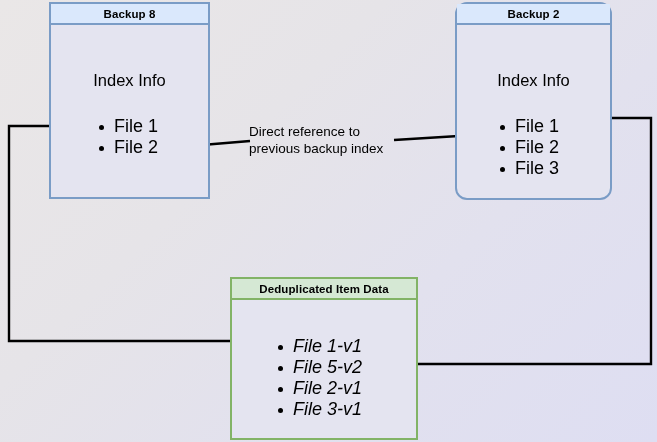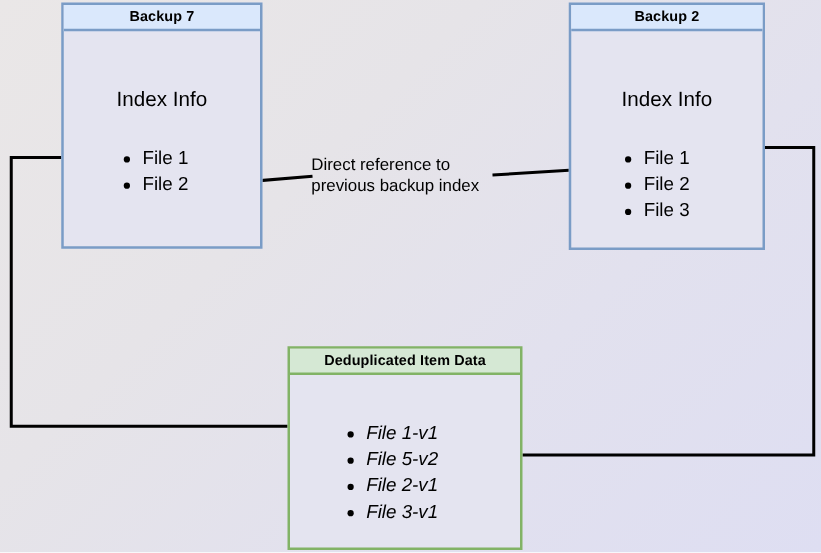--- a/index.html
+++ b/index.html
@@ -60,21 +60,21 @@
     color: #000;
   }
   .item-list {
     position: absolute;
     margin: 0;
     padding: 0;
     list-style: none;
   }
   .item-list li {
     position: relative;
-    font-size: 15px;
+    font-size: 18px;
     line-height: 21px;
     color: #000;
     padding-left: 18px;
     white-space: nowrap;
   }
   .item-list li::before {
     content: "";
     position: absolute;
     left: 3px;
     top: 9px;
@@ -120,31 +120,31 @@
       <path d="M 577 118 L 651 118 L 651 364 L 378 364" fill="none" stroke="#000" stroke-width="2.4" marker-end="url(#arrowhead)"></path>
     </g>
 
     <g>
       <path d="M 491 134 L 394 140" fill="none" stroke="#000" stroke-width="2.4"></path>
       <path d="M 250 141 L 166 148" fill="none" stroke="#000" stroke-width="2.4" marker-end="url(#arrowhead)"></path>
     </g>
   </svg>
 
   <div class="box" style="left:49px; top:2px; width:161px; height:197px;">
-    <div class="box-title">Backup 7</div>
+    <div class="box-title">Backup 8</div>
     <div class="box-body">
       <div class="index-label" style="top:46px;">Index Info</div>
       <ul class="item-list" style="left:45px; top:91px;">
         <li>File 1</li>
         <li>File 2</li>
       </ul>
     </div>
   </div>
 
-  <div class="box" style="left:455px; top:2px; width:157px; height:198px;">
+  <div class="box" style="left:455px; top:2px; width:157px; height:198px;border-radius:12px;">
     <div class="box-title">Backup 2</div>
     <div class="box-body">
       <div class="index-label" style="top:46px;">Index Info</div>
       <ul class="item-list" style="left:40px; top:91px;">
         <li>File 1</li>
         <li>File 2</li>
         <li>File 3</li>
       </ul>
     </div>
   </div>

